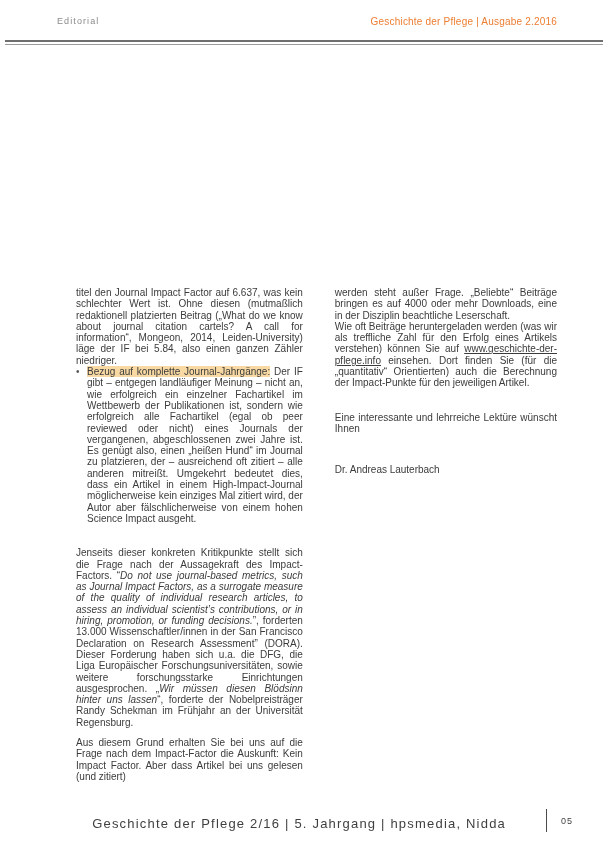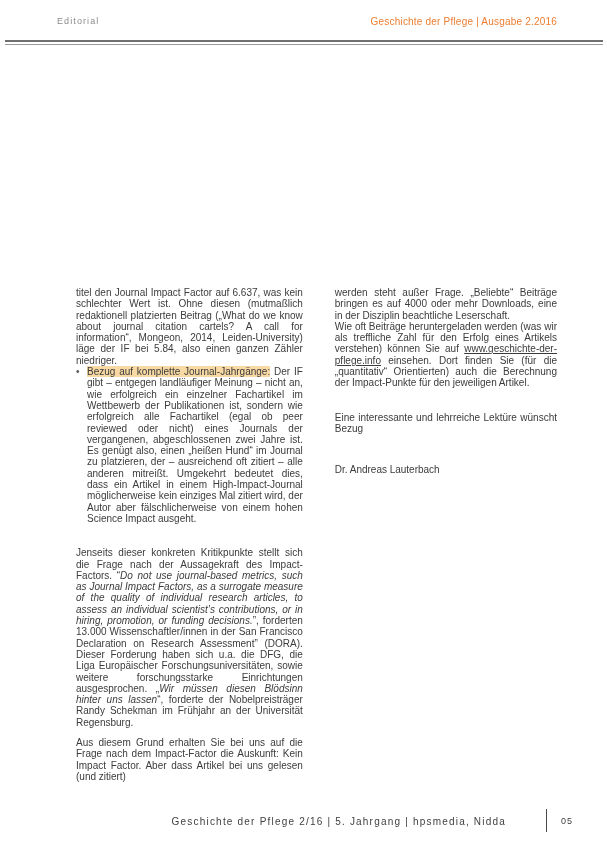--- a/index.html
+++ b/index.html
@@ -35,21 +35,21 @@
   .bullet-marker{position:absolute;left:0;top:0;color:#555;}
   .gap-md{margin-top:9px;}
   .gap-lg{margin-top:23px;}
   .gap-xl{margin-top:30px;}
   .run-italic{font-style:italic;}
   .run-highlight{background:#F8D9A3;}
   .run-link{text-decoration:underline;cursor:pointer;}
 
   
   .ftr-imprint{
-    position:absolute;right:101px;top:816px;font-size:10px;letter-spacing:1.2px;
+    position:absolute;right:101px;top:816px;font-size:13px;letter-spacing:1.2px;
     color:#3f3f3f;white-space:nowrap;
   }
   .ftr-divider{
     position:absolute;left:546px;top:809px;width:1px;height:23px;background:#4a4a4a;
   }
   .ftr-page{
     position:absolute;left:561px;top:816px;font-size:9px;letter-spacing:1px;color:#3f3f3f;text-align:right;
   }
 </style>
 </head>
@@ -66,21 +66,21 @@
   <div class="body-cols">
     <div class="col col-left" id="col-left">
         <div class="para"><span>titel den Journal Impact Factor auf 6.637, was kein schlechter Wert ist. Ohne diesen (mutmaßlich redaktionell platzierten Beitrag („What do we know about journal citation cartels? A call for information“, Mongeon, 2014, Leiden-University) läge der IF bei 5.84, also einen ganzen Zähler niedriger.</span></div>
         <div class="para bullet"><span class="bullet-marker">•</span><span class="run-highlight">Bezug auf komplette Journal-Jahrgänge:</span><span> Der IF gibt – entgegen landläufiger Meinung – nicht an, wie erfolgreich ein einzelner Fachartikel im Wettbewerb der Publikationen ist, sondern wie erfolgreich alle Fachartikel (egal ob peer reviewed oder nicht) eines Journals der vergangenen, abgeschlossenen zwei Jahre ist. Es genügt also, einen „heißen Hund“ im Journal zu platzieren, der – ausreichend oft zitiert – alle anderen mitreißt. Umgekehrt bedeutet dies, dass ein Artikel in einem High-Impact-Journal möglicherweise kein einziges Mal zitiert wird, der Autor aber fälschlicherweise von einem hohen Science Impact ausgeht.</span></div>
         <div class="para gap-lg"><span>Jenseits dieser konkreten Kritikpunkte stellt sich die Frage nach der Aussagekraft des Impact-Factors. “</span><span class="run-italic">Do not use journal-based metrics, such as Journal Impact Factors, as a surrogate measure of the quality of individual research articles, to assess an individual scientist’s contributions, or in hiring, promotion, or funding decisions.</span><span>”, forderten 13.000 Wissenschaftler/innen in der San Francisco Declaration on Research Assessment” (DORA). Dieser Forderung haben sich u.a. die DFG, die Liga Europäischer Forschungsuniversitäten, sowie weitere forschungsstarke Einrichtungen ausgesprochen. „</span><span class="run-italic">Wir müssen diesen Blödsinn hinter uns lassen</span><span>“, forderte der Nobelpreisträger Randy Schekman im Frühjahr an der Universität Regensburg.</span></div>
         <div class="para gap-md"><span>Aus diesem Grund erhalten Sie bei uns auf die Frage nach dem Impact-Factor die Auskunft: Kein Impact Factor. Aber dass Artikel bei uns gelesen (und zitiert)</span></div>
       </div>
     <div class="col col-right" id="col-right">
         <div class="para"><span>werden steht außer Frage. „Beliebte“ Beiträge bringen es auf 4000 oder mehr Downloads, eine in der Disziplin beachtliche Leserschaft.</span></div>
         <div class="para"><span>Wie oft Beiträge heruntergeladen werden (was wir als treffliche Zahl für den Erfolg eines Artikels verstehen) können Sie auf </span><span class="run-link">www.geschichte-der-pflege.info</span><span> einsehen. Dort finden Sie (für die „quantitativ“ Orientierten) auch die Berechnung der Impact-Punkte für den jeweiligen Artikel.</span></div>
-        <div class="para gap-lg"><span>Eine interessante und lehrreiche Lektüre wünscht Bezug</span></div>
+        <div class="para gap-lg"><span>Eine interessante und lehrreiche Lektüre wünscht Ihnen</span></div>
         <div class="para gap-xl"><span>Dr. Andreas Lauterbach</span></div>
       </div>
   </div>
 
   <div class="ftr-imprint">Geschichte der Pflege 2/16 | 5. Jahrgang | hpsmedia, Nidda</div>
 
   <div class="ftr-divider"></div>
 
   <div class="ftr-page">05</div>
 

